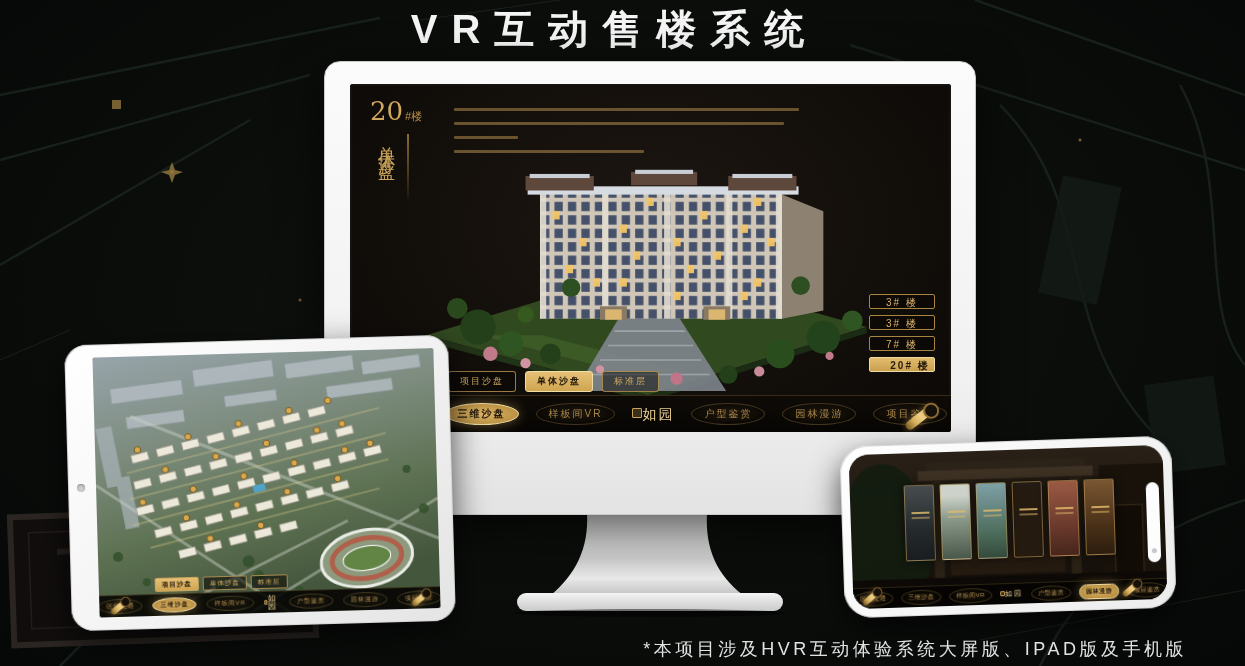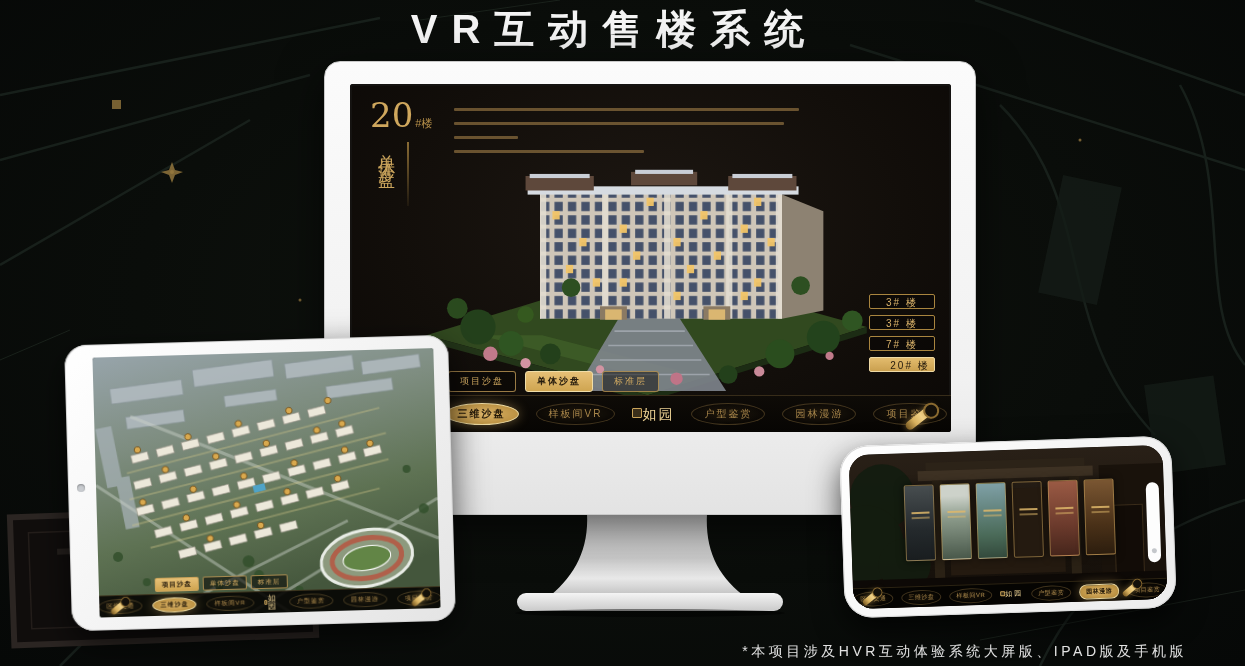--- a/index.html
+++ b/index.html
@@ -10,52 +10,52 @@
   
   .bg-map { position:absolute; inset:0; z-index:0; }
 
   
   .main-title { position:absolute; top:2px; left:0; right:16px; text-align:center;
     color:#f4f4f4; font-size:40px; font-weight:bold; letter-spacing:14px; z-index:1;
     font-family:"Liberation Sans", sans-serif; }
 
   
   .footnote { position:absolute; right:58px; bottom:5px; color:#e2e2e2;
-    font-size:14px; letter-spacing:3.5px; z-index:5; }
+    font-size:18px; letter-spacing:3.5px; z-index:5; }
 
   
   .monitor { position:absolute; left:324px; top:61px; width:652px; height:454px; z-index:2;
     background:linear-gradient(180deg,#fbfbfb 0%,#f1f1f1 70%,#e3e3e3 100%);
     border-radius:16px; border:1px solid #c9c9c9;
     box-shadow:0 14px 45px rgba(0,0,0,.65); }
   .monitor-screen { position:absolute; left:25px; top:22px; width:601px; height:348px;
     background:radial-gradient(ellipse at 50% 40%, #1d1712 0%, #120e0a 60%, #0b0806 100%);
     border-radius:3px; overflow:hidden; box-shadow:inset 0 0 0 2px #151311; }
   .monitor-stand { position:absolute; left:505px; top:513px; width:290px; height:104px; z-index:1; }
 
   
   .sp-title { position:absolute; left:20px; top:14px; color:#c9a35b; z-index:3; }
-  .sp-title .num { font-family:"DejaVu Serif", serif; font-size:34px; line-height:1;
+  .sp-title .num { font-family:"DejaVu Serif", serif; font-size:26px; line-height:1;
      color:#cfa75d; display:inline-block; }
   .sp-title .suffix { font-size:11px; margin-left:2px; color:#b8914a; }
   .sp-title .vertical { writing-mode:vertical-rl; font-family:"DejaVu Serif", serif;
      font-size:17px; letter-spacing:6px; margin-top:8px; margin-left:6px; color:#c9a35b; }
   .sp-title .vcaption { display:inline-block; width:2px; height:64px;
      background:linear-gradient(#8a6c35, rgba(138,108,53,.1)); margin-left:8px; vertical-align:top; margin-top:10px; }
 
   
   .sp-desc { position:absolute; left:104px; top:24px; width:350px; z-index:3; }
   .sp-desc .dline { height:3px; margin-bottom:11px; background:rgba(176,139,78,.55); border-radius:1px; }
 
   
   .floor-btns { position:absolute; right:16px; top:210px; width:66px; display:flex;
      flex-direction:column; gap:6px; z-index:4; }
   .floor-btn { height:15px; line-height:15px; text-align:center; font-size:10px; letter-spacing:2px;
      color:#d9b26a; border:1px solid #a9853f; border-radius:2px; background:rgba(10,8,5,.55); cursor:pointer; }
-  .floor-btn.active { background:linear-gradient(180deg,#e3bc6e,#caa04f); color:#241a0c; font-weight:normal;
+  .floor-btn.active { background:linear-gradient(180deg,#e3bc6e,#caa04f); color:#241a0c; font-weight:bold;
      border-color:#eed9a4;padding-left:16px; }
 
   
   .tabs-row { position:absolute; left:98px; top:287px; display:flex; gap:9px; z-index:4; }
   .tab-chip { font-size:9px; letter-spacing:2px; color:#d3ab62; padding:3px 11px;
      border:1px solid rgba(201,163,91,.75); border-radius:3px; background:rgba(8,6,4,.5); cursor:pointer; }
   .tab-chip.active { background:linear-gradient(180deg,#e6c076,#cfa551); color:#241a0c; font-weight:bold;
      border-color:#f0dda8; }
 
   

